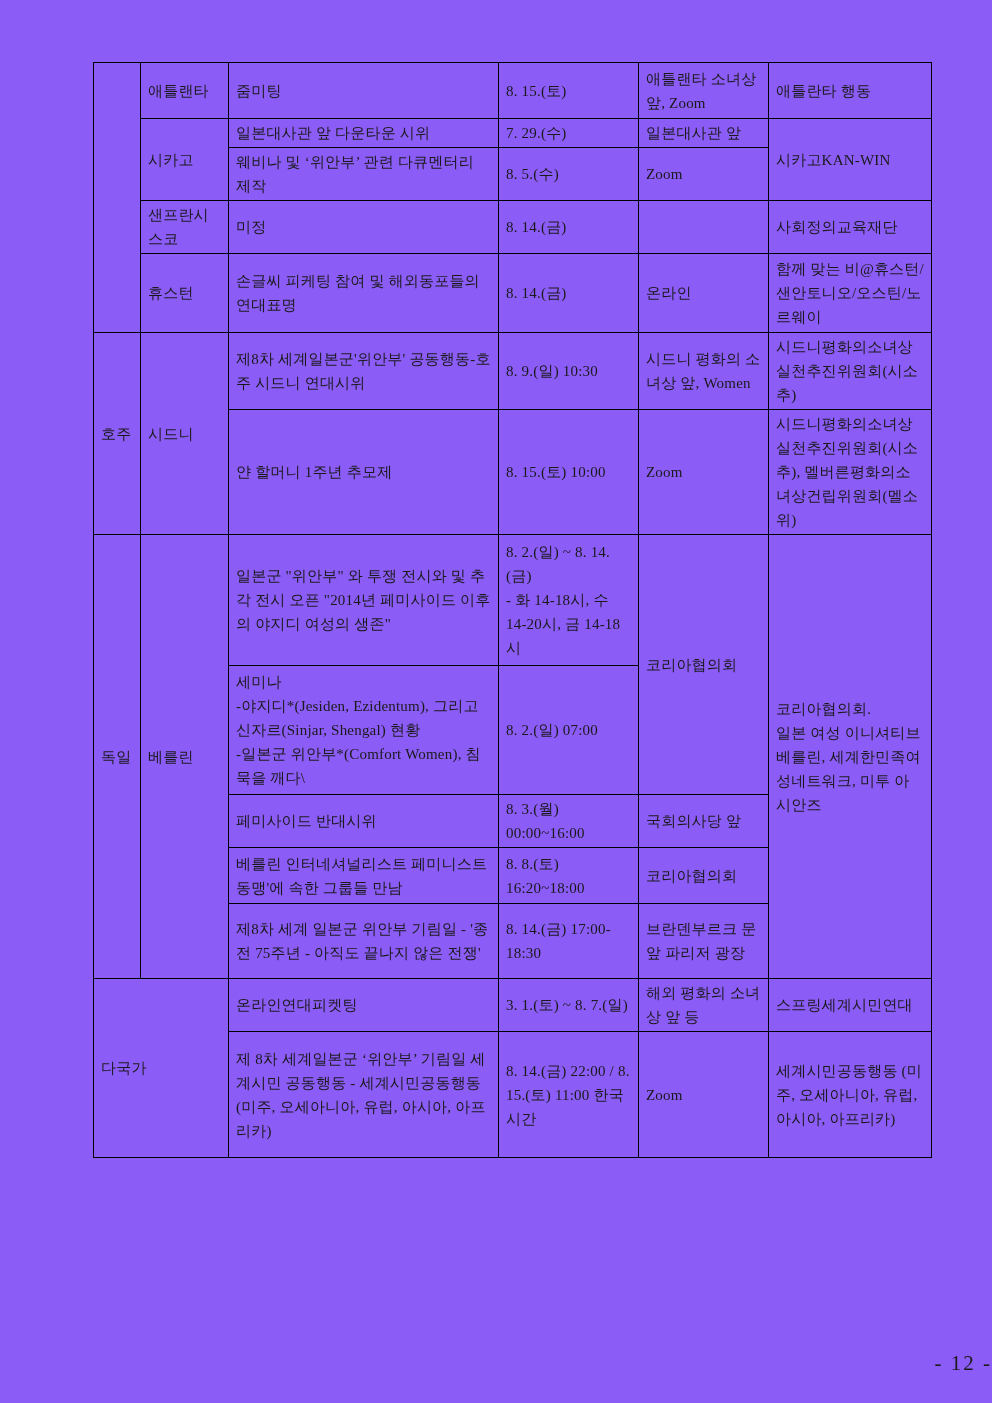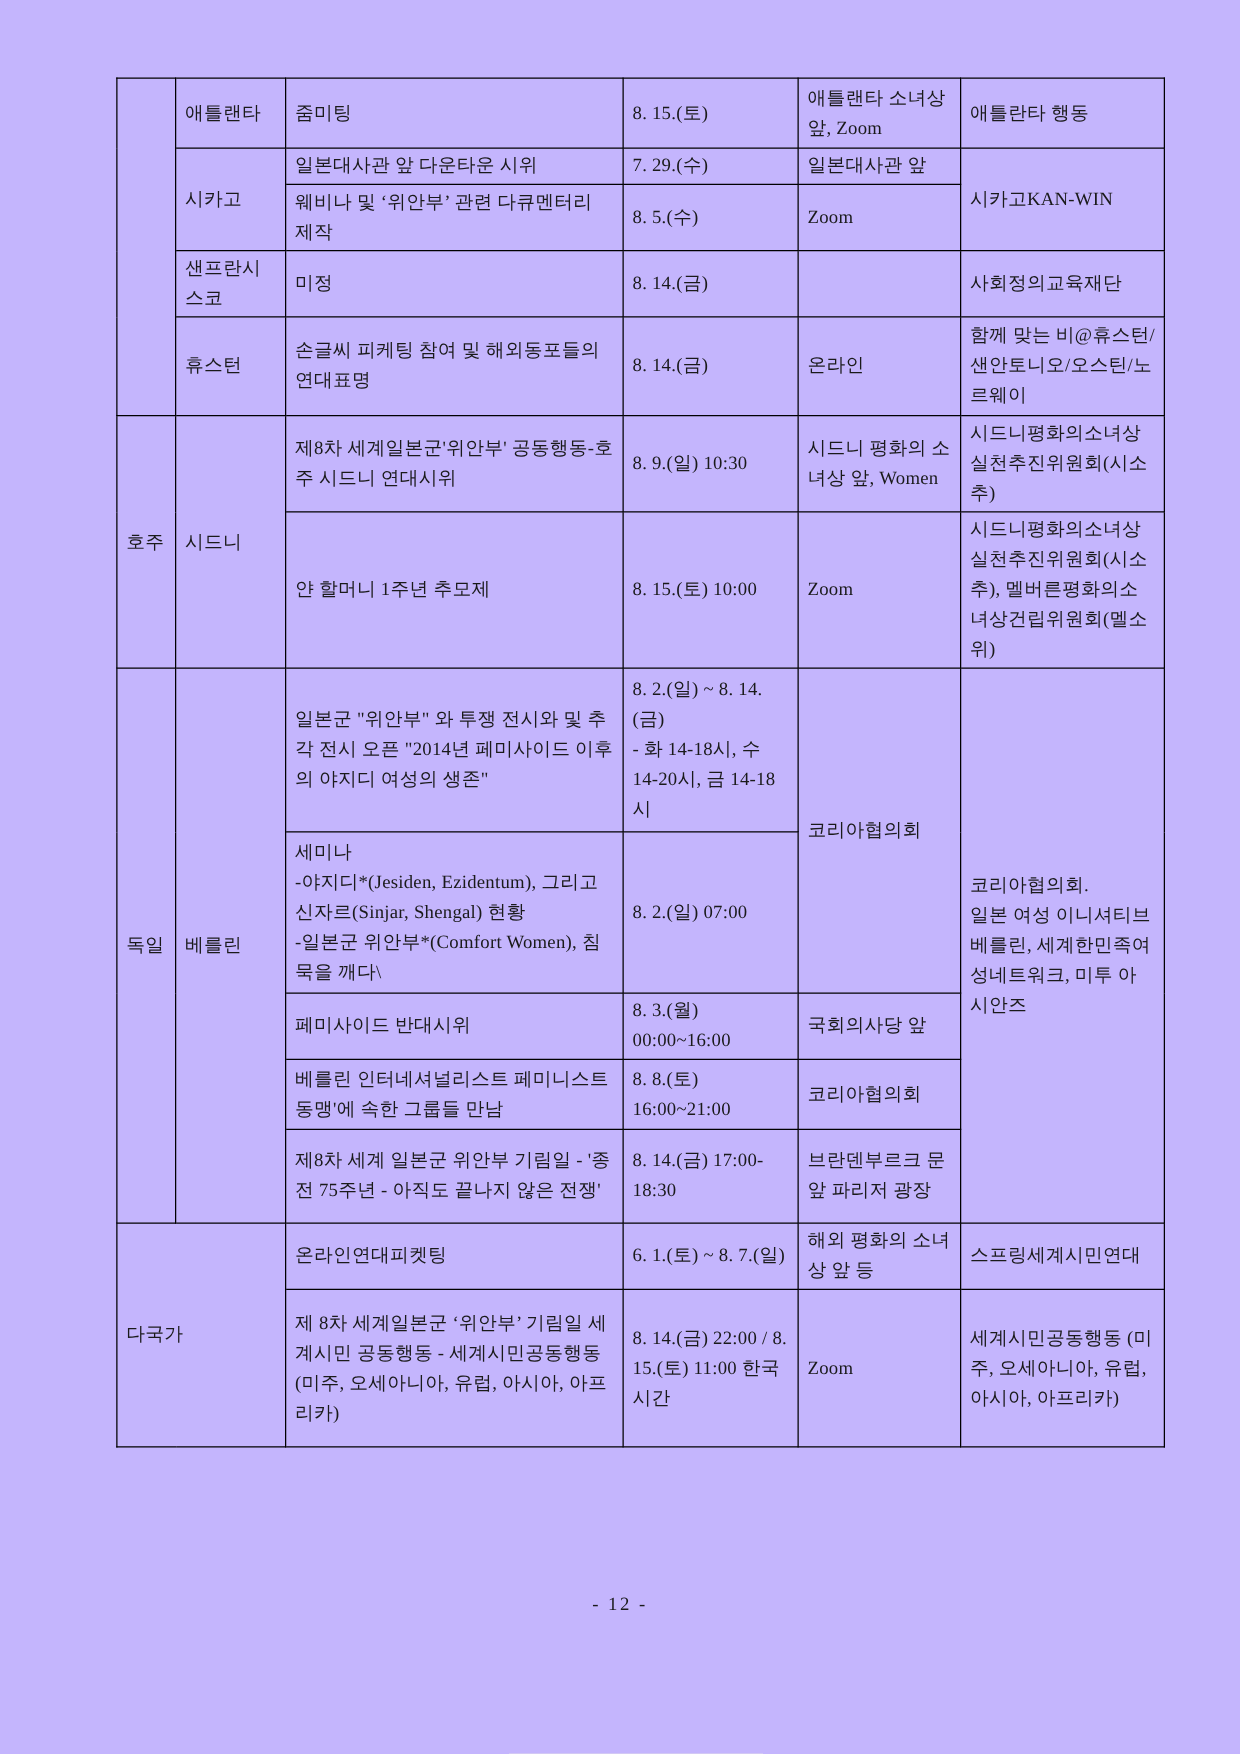--- a/index.html
+++ b/index.html
@@ -1,21 +1,21 @@
 <!DOCTYPE html>
 <html><head>
 <meta charset="utf-8">
 <style>
   * { margin: 0; padding: 0; box-sizing: border-box; }
   html, body { background: #e8e8e8; }
   .sheet {
     position: relative;
     width: 992px;
     height: 1403px;
-    background: #c4b5fd;
+    background: #8b5cf6;
     font-family: "Liberation Serif", "DejaVu Serif", serif;
     color: #1a1a1a;
     margin: 0 auto;
     overflow: hidden;
   }
   table.events {
     position: absolute;
     left: 93px;
     top: 62px;
     width: 838px;
@@ -28,24 +28,24 @@
     padding: 2px 7px;
     font-size: 15px;
     line-height: 24px;
     letter-spacing: 0.2px;
     white-space: pre-line;
     overflow: hidden;
   }
   .page-number {
     position: absolute;
     left: 0;
-    top: 1276px;
+    top: 1351px;
     width: 100%;
-    text-align: center;
-    font-size: 15px;
+    text-align: right;
+    font-size: 21px;
     letter-spacing: 2px;
     color: #1a1a1a;
   }
 </style>
 </head>
 <body>
 
 <div class="sheet">
 
   <table class="events">
@@ -133,34 +133,34 @@
       </tr>
 
       <tr style="height:49px">
         <td>페미사이드 반대시위</td>
         <td>8. 3.(월) 00:00~16:00</td>
         <td>국회의사당 앞</td>
       </tr>
 
       <tr style="height:56px">
         <td>베를린 인터네셔널리스트 페미니스트 동맹'에 속한 그룹들 만남</td>
-        <td>8. 8.(토) 16:00~21:00</td>
+        <td>8. 8.(토) 16:20~18:00</td>
         <td>코리아협의회</td>
       </tr>
 
       <tr style="height:75px">
         <td>제8차 세계 일본군 위안부 기림일 - '종전 75주년 - 아직도 끝나지 않은 전쟁'</td>
         <td>8. 14.(금) 17:00-18:30</td>
         <td>브란덴부르크 문 앞 파리저 광장</td>
       </tr>
 
       <tr style="height:49px">
         <td rowspan="2" colspan="2">다국가</td>
         <td>온라인연대피켓팅</td>
-        <td>6. 1.(토) ~ 8. 7.(일)</td>
+        <td>3. 1.(토) ~ 8. 7.(일)</td>
         <td>해외 평화의 소녀상 앞 등</td>
         <td>스프링세계시민연대</td>
       </tr>
 
       <tr style="height:126px">
         <td>제 8차 세계일본군 ‘위안부’ 기림일 세계시민 공동행동 - 세계시민공동행동 (미주, 오세아니아, 유럽, 아시아, 아프리카)</td>
         <td>8. 14.(금) 22:00 / 8. 15.(토) 11:00 한국시간</td>
         <td>Zoom</td>
         <td>세계시민공동행동 (미주, 오세아니아, 유럽, 아시아, 아프리카)</td>
       </tr>

